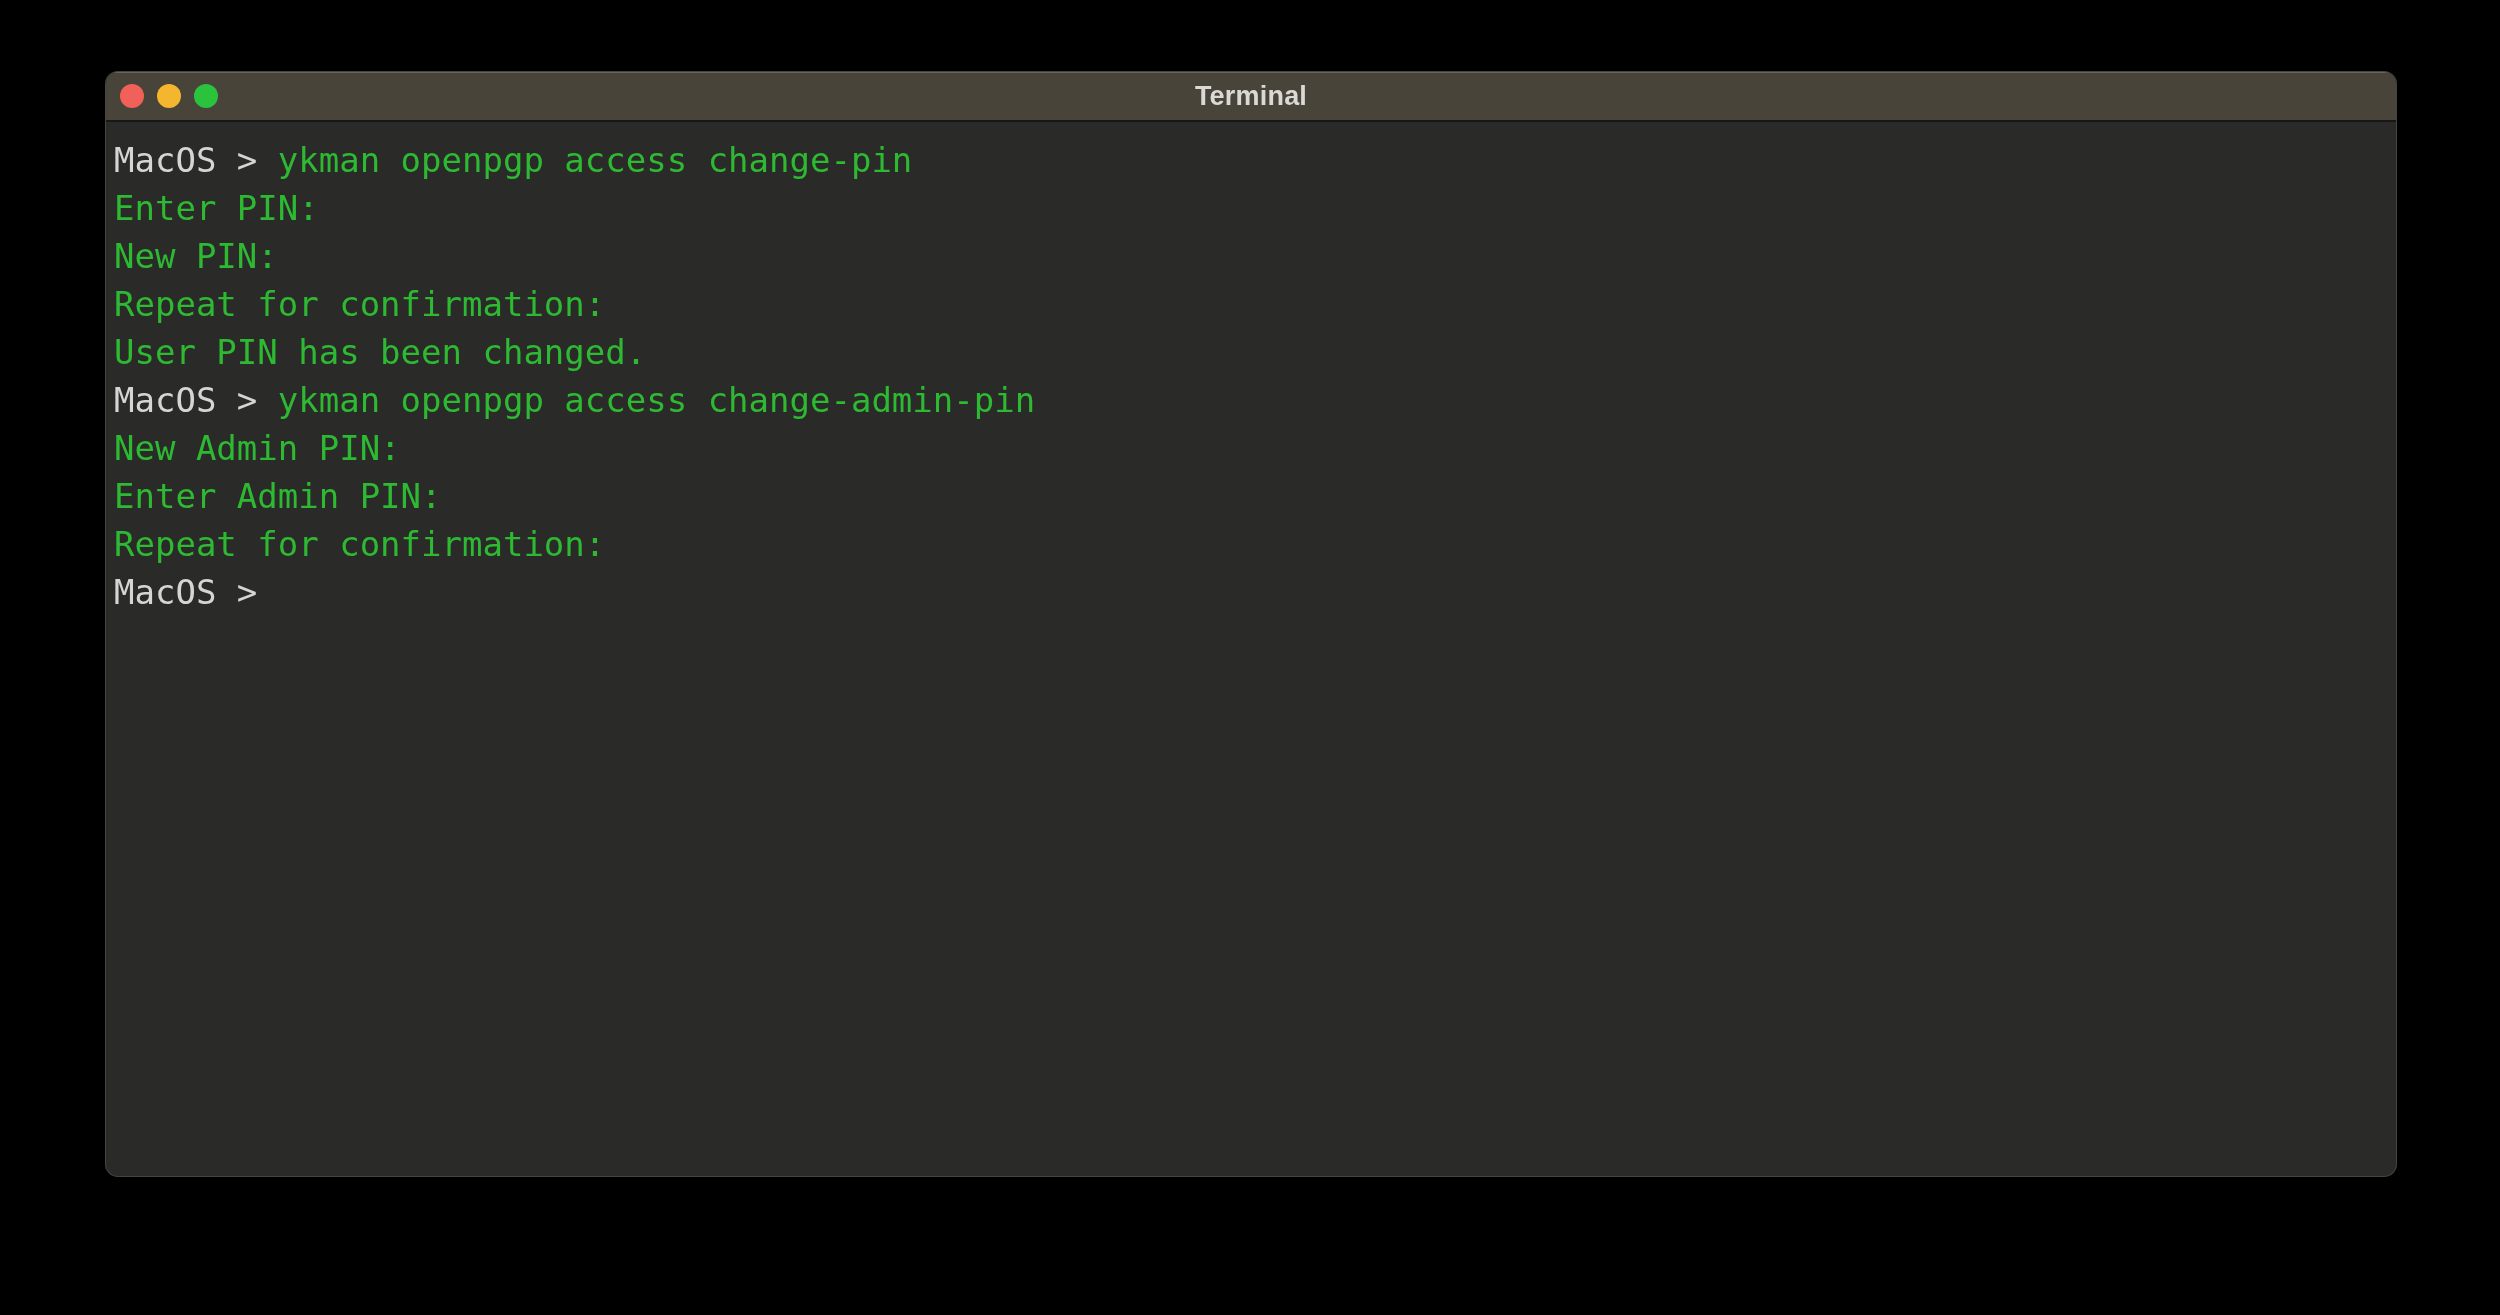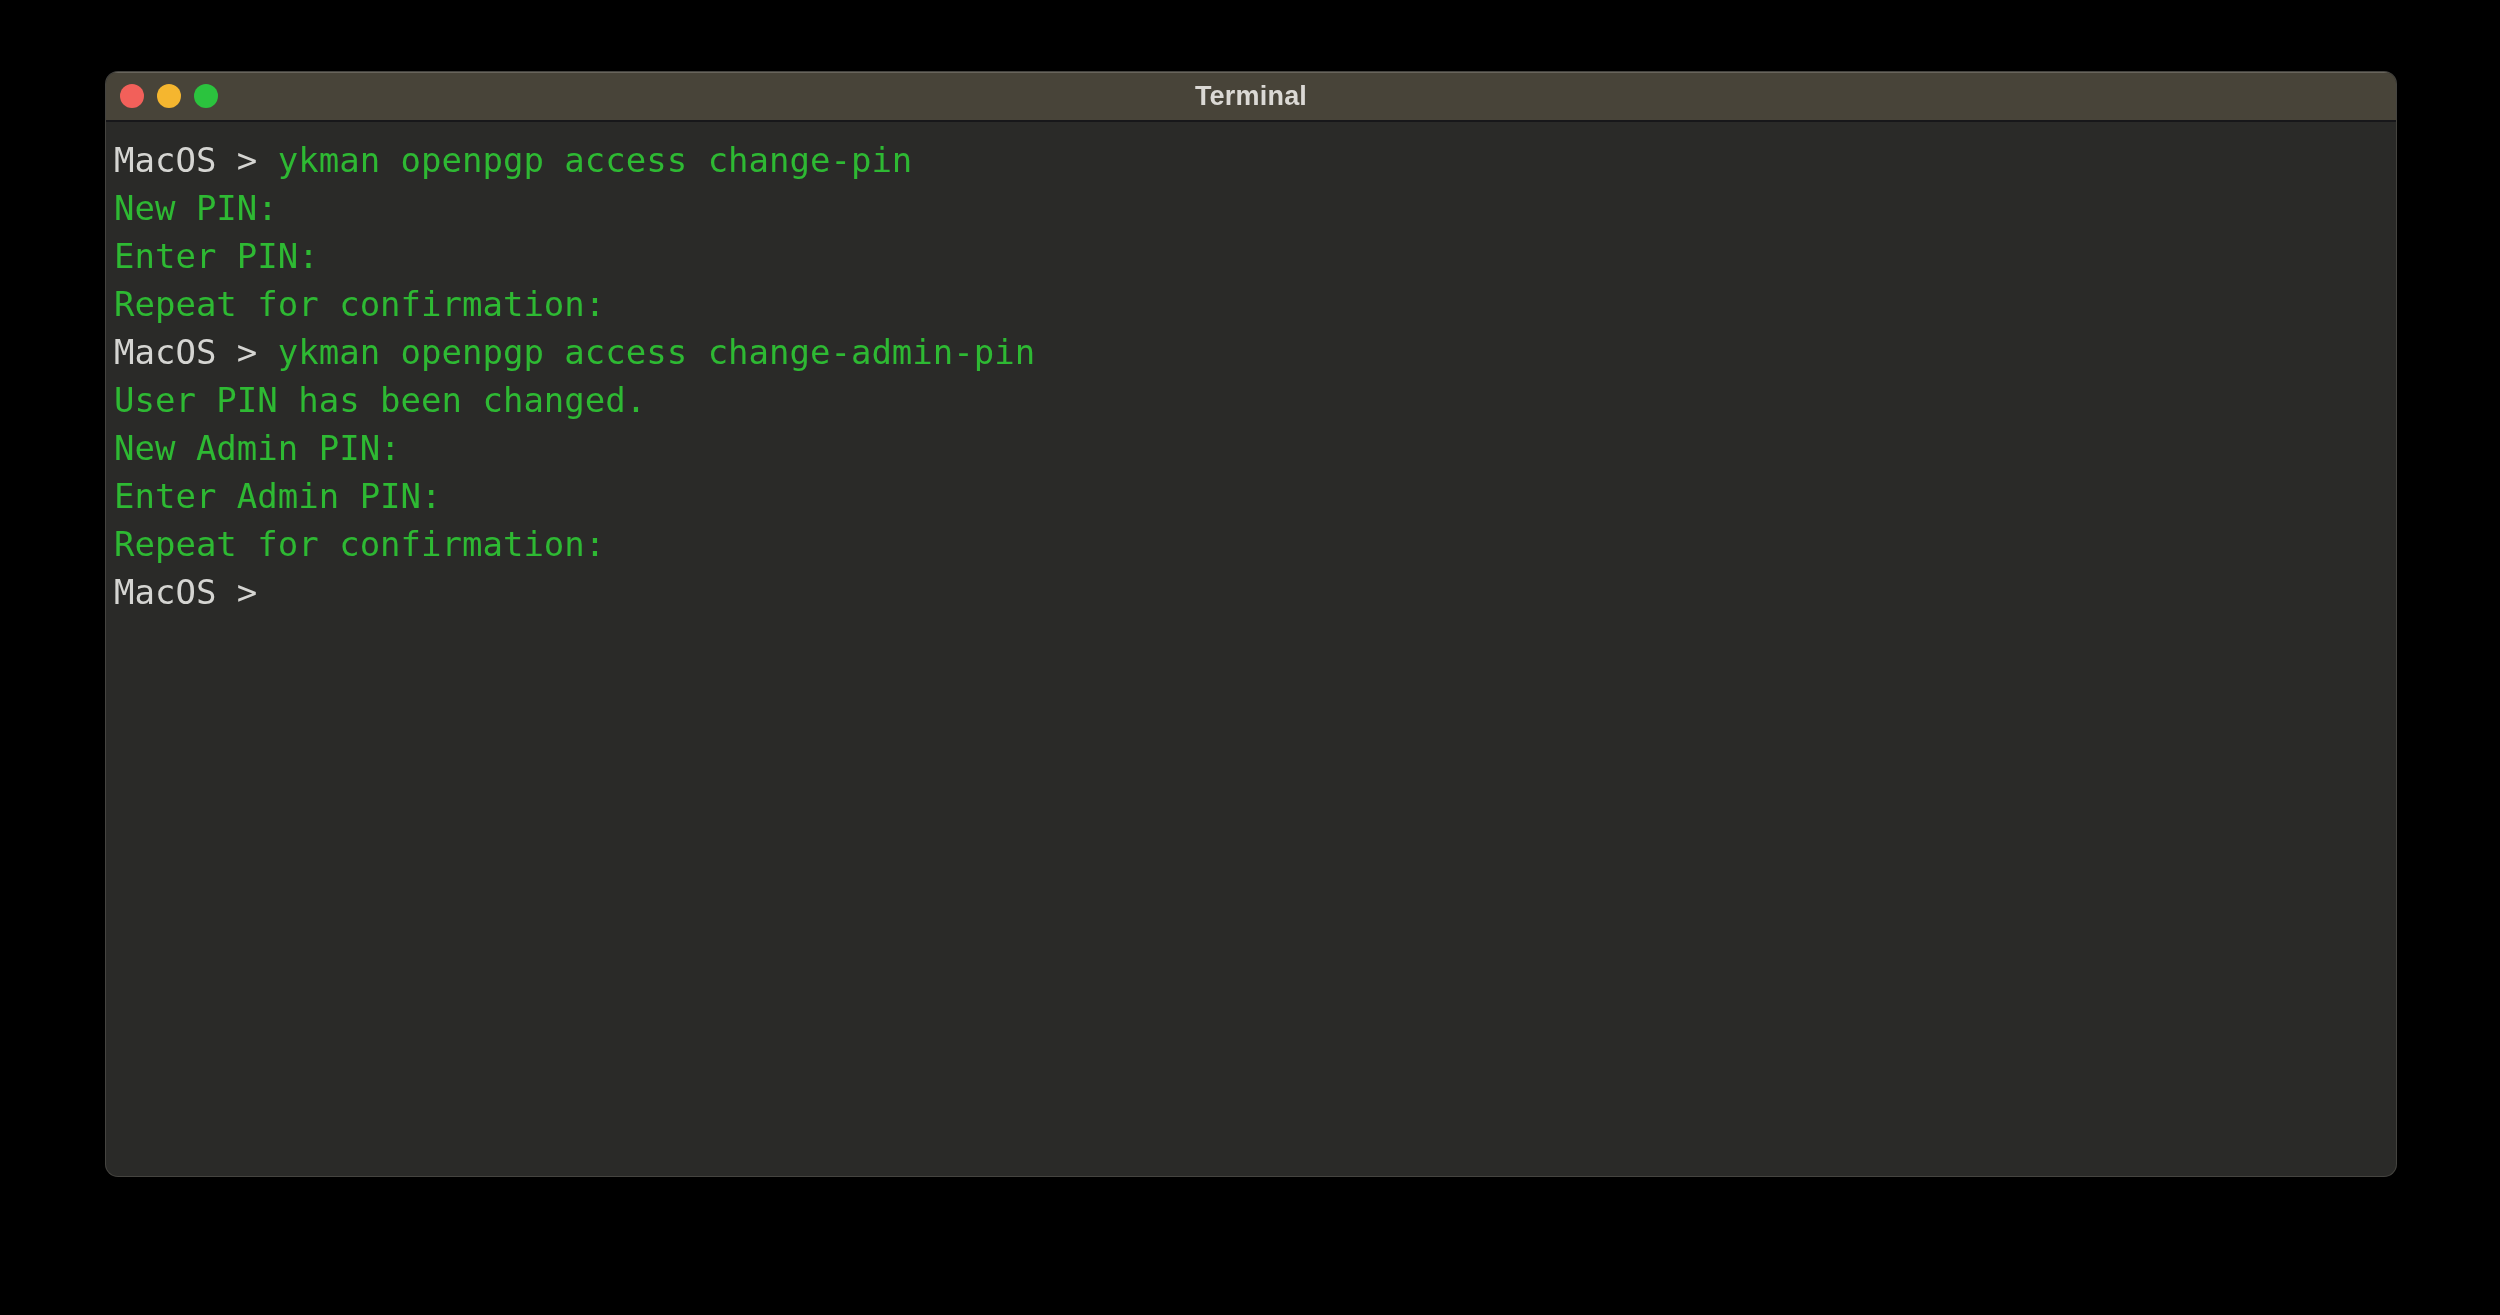--- a/index.html
+++ b/index.html
@@ -86,25 +86,25 @@
         <span class="light" style="background-color: rgb(242, 96, 90);"></span>
         <span class="light" style="background-color: rgb(245, 182, 47);"></span>
         <span class="light" style="background-color: rgb(43, 195, 62);"></span>
       </div>
       <div class="title">Terminal</div>
     </div>
 
 
     <div class="screen">
         <div class="term-line"><span style="color: rgb(213, 213, 210);">MacOS &gt; </span><span style="color: rgb(46, 185, 51);">ykman openpgp access change-pin</span></div>
+        <div class="term-line"><span style="color: rgb(46, 185, 51);">Enter PIN:</span></div>
         <div class="term-line"><span style="color: rgb(46, 185, 51);">New PIN:</span></div>
-        <div class="term-line"><span style="color: rgb(46, 185, 51);">Enter PIN:</span></div>
         <div class="term-line"><span style="color: rgb(46, 185, 51);">Repeat for confirmation:</span></div>
+        <div class="term-line"><span style="color: rgb(46, 185, 51);">User PIN has been changed.</span></div>
         <div class="term-line"><span style="color: rgb(213, 213, 210);">MacOS &gt; </span><span style="color: rgb(46, 185, 51);">ykman openpgp access change-admin-pin</span></div>
-        <div class="term-line"><span style="color: rgb(46, 185, 51);">User PIN has been changed.</span></div>
         <div class="term-line"><span style="color: rgb(46, 185, 51);">New Admin PIN:</span></div>
         <div class="term-line"><span style="color: rgb(46, 185, 51);">Enter Admin PIN:</span></div>
         <div class="term-line"><span style="color: rgb(46, 185, 51);">Repeat for confirmation:</span></div>
         <div class="term-line"><span style="color: rgb(213, 213, 210);">MacOS &gt; </span></div>
       </div>
 
   </div>
 </div>
 
 </body></html>

